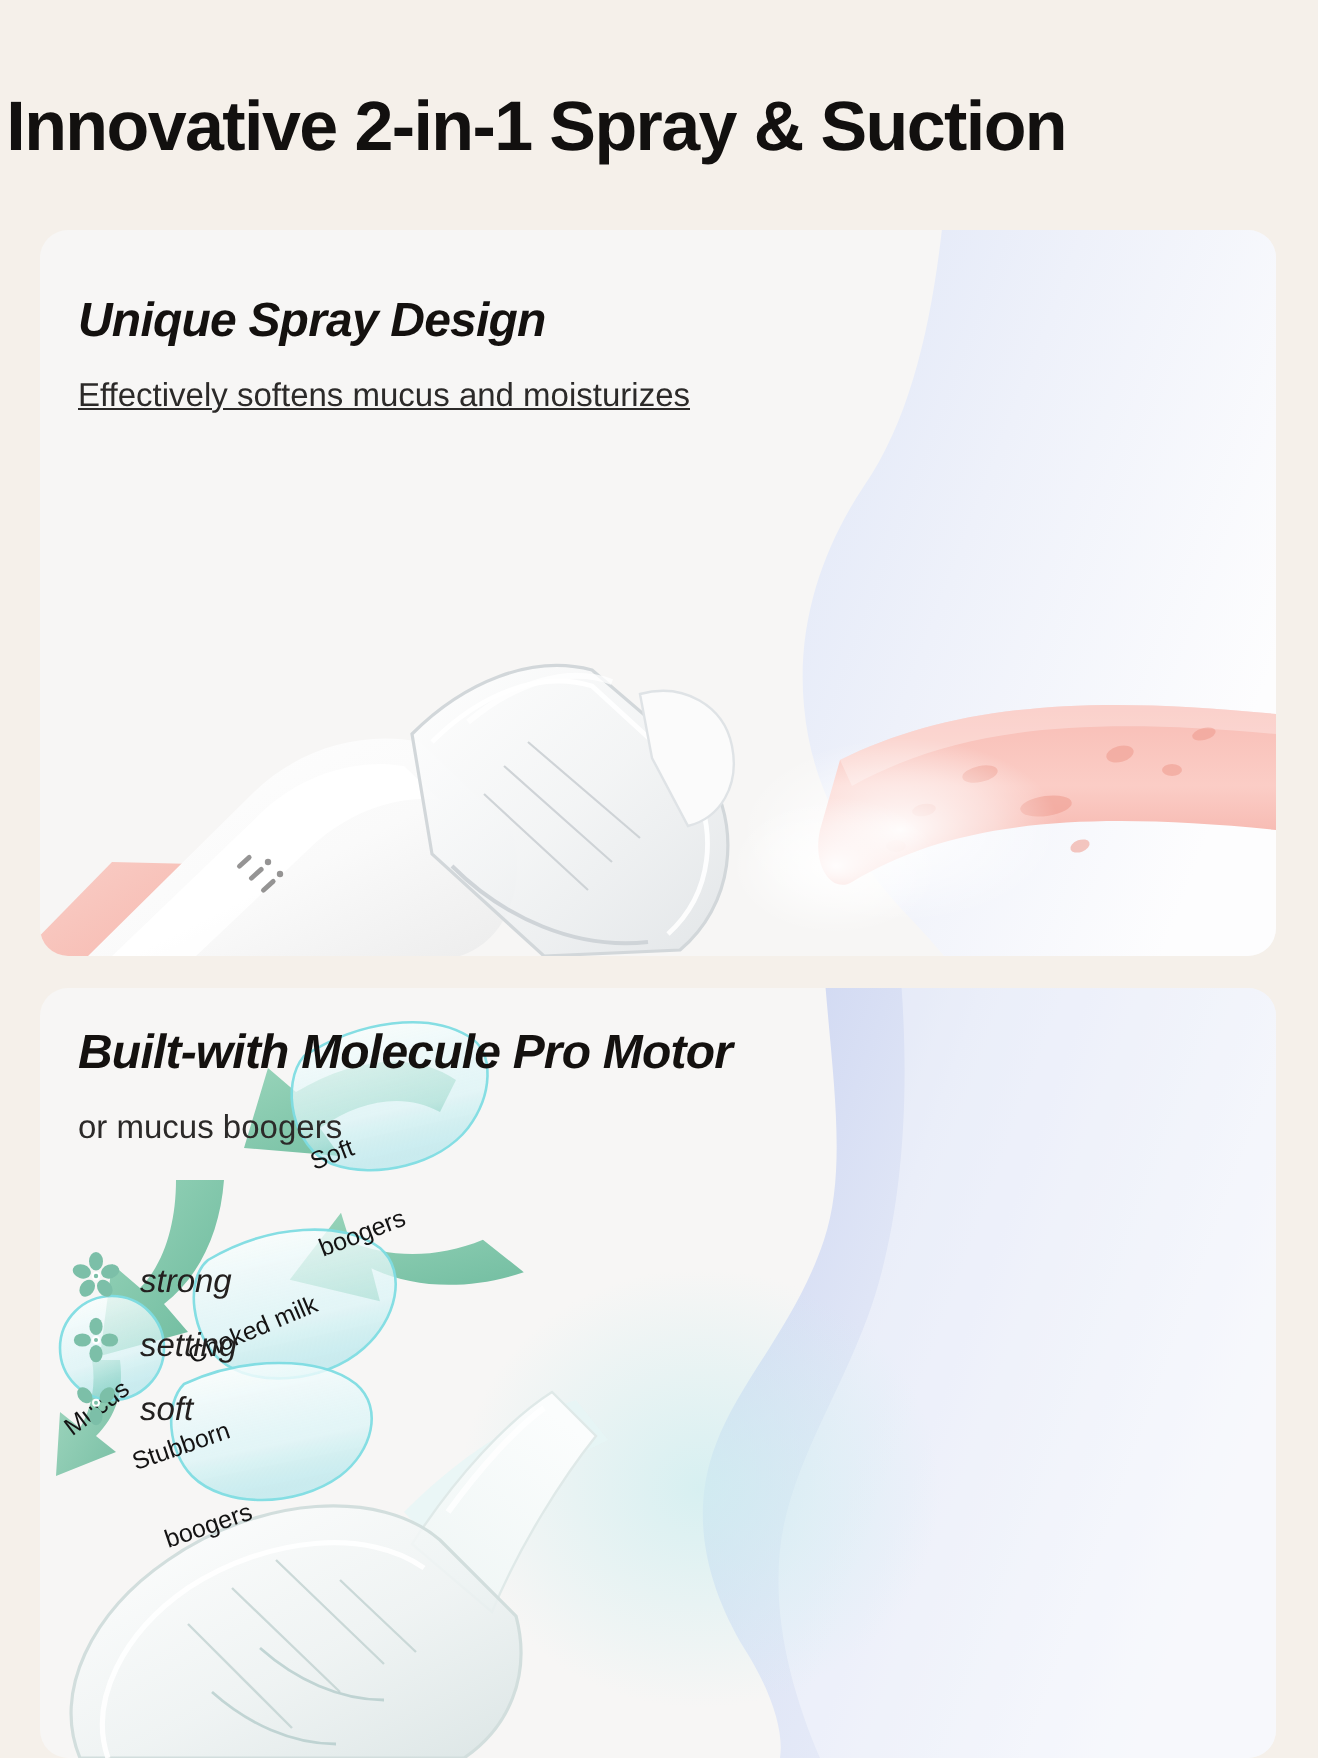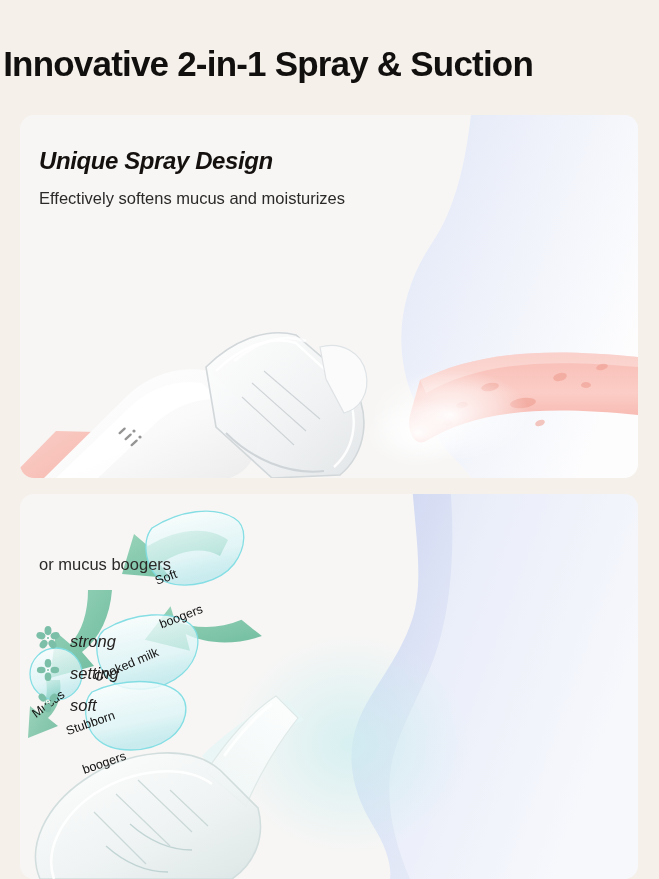--- a/index.html
+++ b/index.html
@@ -54,21 +54,21 @@
   }
   .card-body {
     position: absolute;
     left: 19px;
     font-size: 16.5px;
     line-height: 23px;
     color: #2c2a29;
     z-index: 6;
   }
   #card-spray .card-heading { top: 32px; }
-  #card-spray .card-body    { top: 72px; }
+  #card-spray .card-body    { top: 72px; text-decoration: underline; }
   #card-motor .card-heading { top: 19px; }
   #card-motor .card-body    { top: 59px; }
 
   
   .level-list {
     position: absolute;
     left: 15px;
     top: 125px;
     z-index: 6;
   }
@@ -321,20 +321,21 @@
 
   <div class="callout" id="co-mucus" style="left:10px; top:175px; transform:rotate(-37deg);">
     <div>Mucus</div>
   </div>
 
   <div class="callout" id="co-stubborn" style="left:52px; top:193px; transform:rotate(-19deg);">
     <div>Stubborn</div>
     <div>boogers</div>
   </div>
 
+  <div class="card-heading">Built-with Molecule Pro Motor</div>
   <div class="card-body">
     <div>or mucus boogers</div>
   </div>
 
   <div class="level-list">
 
     <div class="level-row">
       <span class="level-icon">
         <svg viewBox="0 0 26 26" aria-hidden="true">
           <g fill="#7cbfa8">

